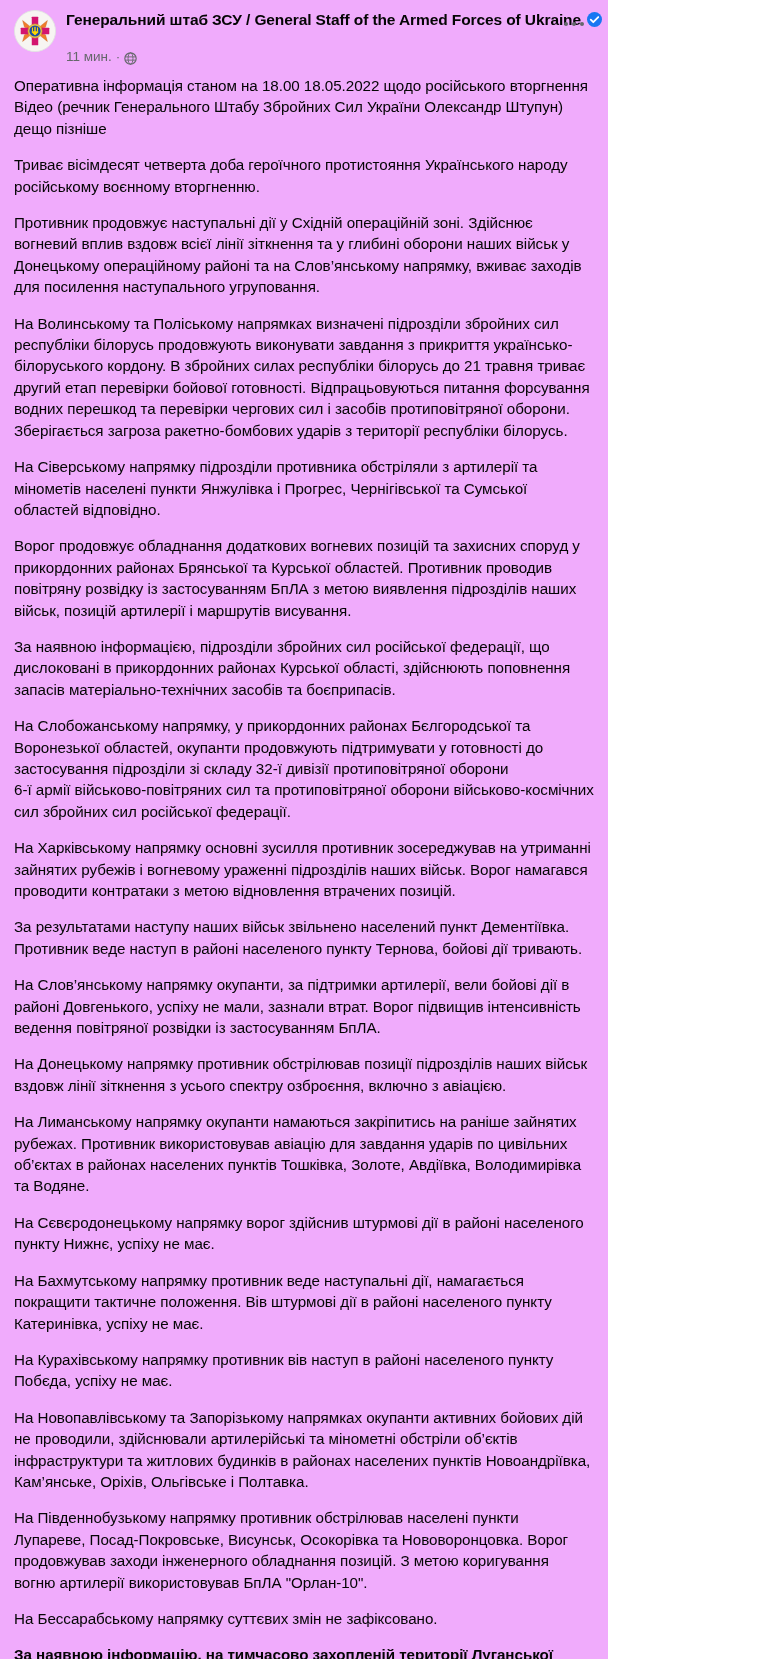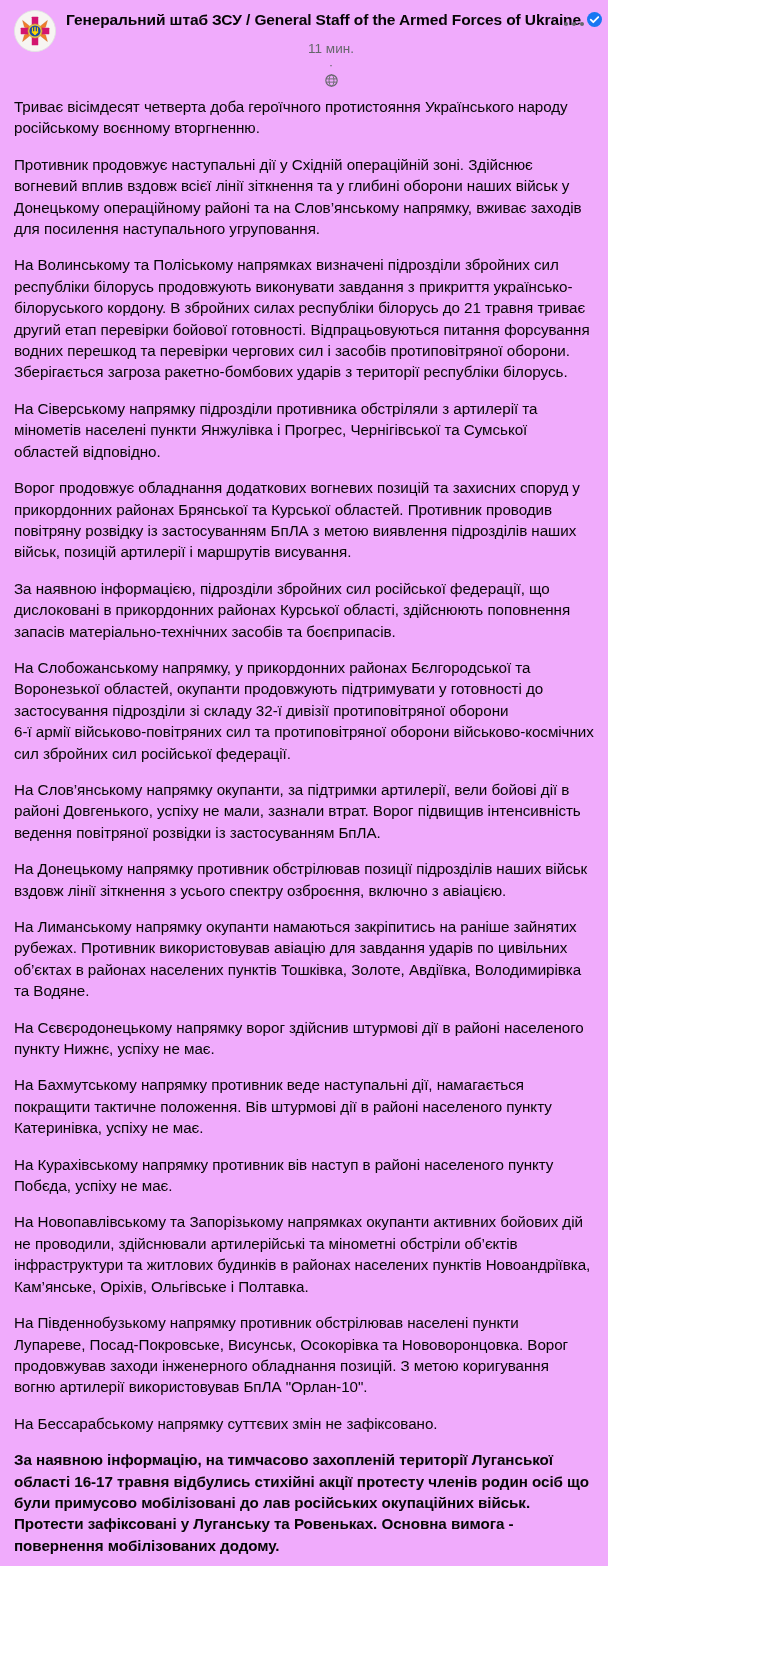--- a/index.html
+++ b/index.html
@@ -61,25 +61,24 @@
     width: 15px;
     height: 15px;
     margin-left: 6px;
     flex: 0 0 15px;
     display: inline-block;
   }
   .verified svg { display: block; }
   .meta-line {
     display: flex;
     align-items: center;
-    margin-top: 12px;
+    margin-top: 20px;
     font-size: 13.5px;
     color: #65676b;
     line-height: 16px;
-    flex-direction: column;
   }
   .meta-sep {
     margin: 0 4px;
     color: #65676b;
   }
   .globe-icon {
     width: 13px;
     height: 13px;
     display: inline-block;
     position: relative;
@@ -176,27 +175,30 @@
     </div>
 
     <div class="menu-dots">
       <i></i>
       <i></i>
       <i></i>
     </div>
   </div>
 
   <div class="post-body">
+    <p>Оперативна інформація станом на 18.00 18.05.2022 щодо російського вторгнення<br>Відео (речник Генерального Штабу Збройних Сил України Олександр Штупун) дещо пізніше</p>
     <p>Триває вісімдесят четверта доба героїчного протистояння Українського народу російському воєнному вторгненню.</p>
     <p>Противник продовжує наступальні дії у Східній операційній зоні. Здійснює вогневий вплив вздовж всієї лінії зіткнення та у глибині оборони наших військ у Донецькому операційному районі та на Слов’янському напрямку, вживає заходів для посилення наступального угруповання.</p>
     <p>На Волинському та Поліському напрямках визначені підрозділи збройних сил республіки білорусь продовжують виконувати завдання з прикриття українсько-білоруського кордону. В збройних силах республіки білорусь до 21 травня триває другий етап перевірки бойової готовності. Відпрацьовуються питання форсування водних перешкод та перевірки чергових сил і засобів протиповітряної оборони. Зберігається загроза ракетно-бомбових ударів з території республіки білорусь.</p>
     <p>На Сіверському напрямку підрозділи противника обстріляли з артилерії та мінометів населені пункти Янжулівка і Прогрес, Чернігівської та Сумської областей відповідно.</p>
     <p>Ворог продовжує обладнання додаткових вогневих позицій та захисних споруд у прикордонних районах Брянської та Курської областей. Противник проводив повітряну розвідку із застосуванням БпЛА з метою виявлення підрозділів наших військ, позицій артилерії і маршрутів висування.</p>
     <p>За наявною інформацією, підрозділи збройних сил російської федерації, що дислоковані в прикордонних районах Курської області, здійснюють поповнення запасів матеріально-технічних засобів та боєприпасів.</p>
     <p>На Слобожанському напрямку, у прикордонних районах Бєлгородської та Воронезької областей, окупанти продовжують підтримувати у готовності до застосування підрозділи зі складу 32-ї дивізії протиповітряної оборони<br>6-ї армії військово-повітряних сил та протиповітряної оборони військово-космічних сил збройних сил російської федерації.</p>
+    <p>На Харківському напрямку основні зусилля противник зосереджував на утриманні зайнятих рубежів і вогневому ураженні підрозділів наших військ. Ворог намагався проводити контратаки з метою відновлення втрачених позицій.</p>
+    <p>За результатами наступу наших військ звільнено населений пункт Дементіївка. Противник веде наступ в районі населеного пункту Тернова, бойові дії тривають.</p>
     <p>На Слов’янському напрямку окупанти, за підтримки артилерії, вели бойові дії в районі Довгенького, успіху не мали, зазнали втрат. Ворог підвищив інтенсивність ведення повітряної розвідки із застосуванням БпЛА.</p>
     <p>На Донецькому напрямку противник обстрілював позиції підрозділів наших військ вздовж лінії зіткнення з усього спектру озброєння, включно з авіацією.</p>
     <p>На Лиманському напрямку окупанти намаються закріпитись на раніше зайнятих рубежах. Противник використовував авіацію для завдання ударів по цивільних об’єктах в районах населених пунктів Тошківка, Золоте, Авдіївка, Володимирівка та Водяне.</p>
     <p>На Сєвєродонецькому напрямку ворог здійснив штурмові дії в районі населеного пункту Нижнє, успіху не має.</p>
     <p>На Бахмутському напрямку противник веде наступальні дії, намагається покращити тактичне положення. Вів штурмові дії в районі населеного пункту Катеринівка, успіху не має.</p>
     <p>На Курахівському напрямку противник вів наступ в районі населеного пункту Побєда, успіху не має.</p>
     <p>На Новопавлівському та Запорізькому напрямках окупанти активних бойових дій не проводили, здійснювали артилерійські та мінометні обстріли об’єктів інфраструктури та житлових будинків в районах населених пунктів Новоандріївка, Кам’янське, Оріхів, Ольгівське і Полтавка.</p>
     <p>На Південнобузькому напрямку противник обстрілював населені пункти Лупареве, Посад-Покровське, Висунськ, Осокорівка та Нововоронцовка. Ворог продовжував заходи інженерного обладнання позицій. З метою коригування вогню артилерії використовував БпЛА "Орлан-10".</p>
     <p>На Бессарабському напрямку суттєвих змін не зафіксовано.</p>
     <p>За наявною інформацію, на тимчасово захопленій території Луганської області 16-17 травня відбулись стихійні акції протесту членів родин осіб що були примусово мобілізовані до лав російських окупаційних військ. Протести зафіксовані у Луганську та Ровеньках. Основна вимога - повернення мобілізованих додому.</p>

